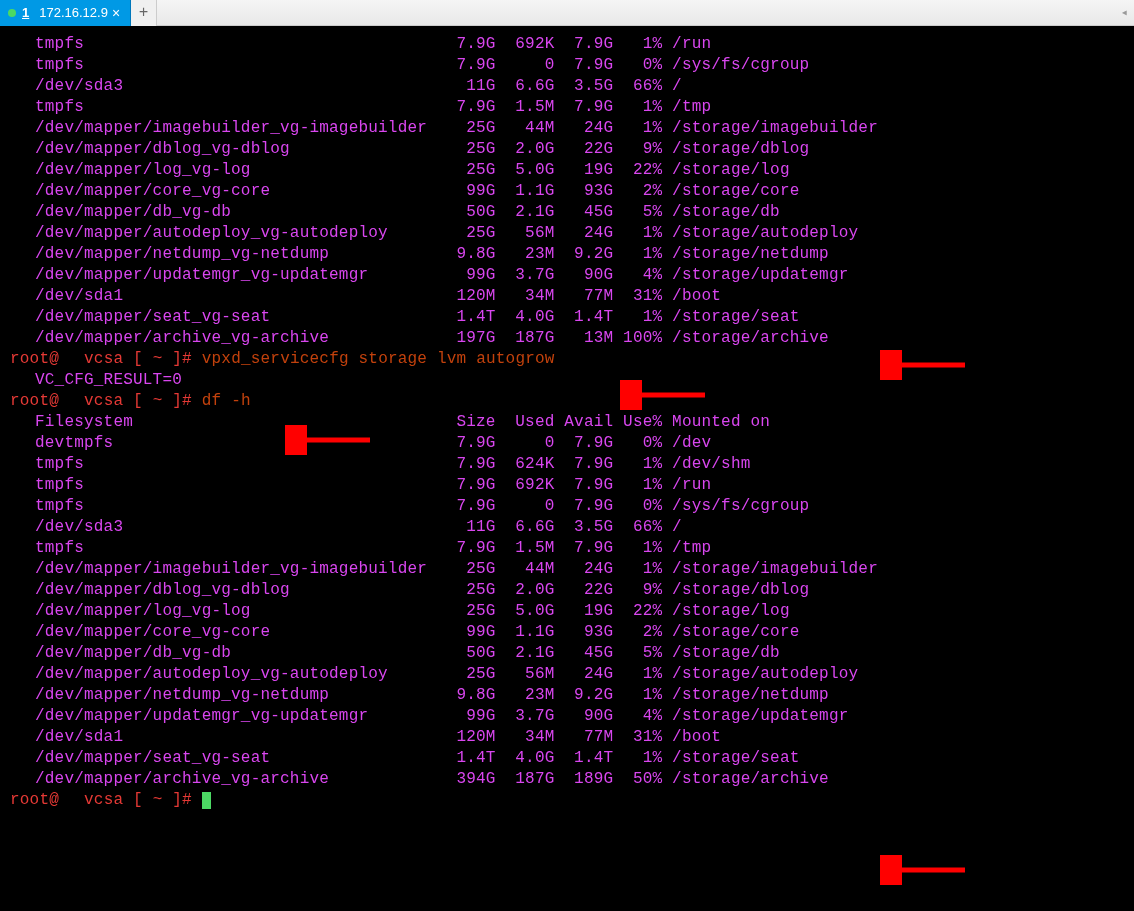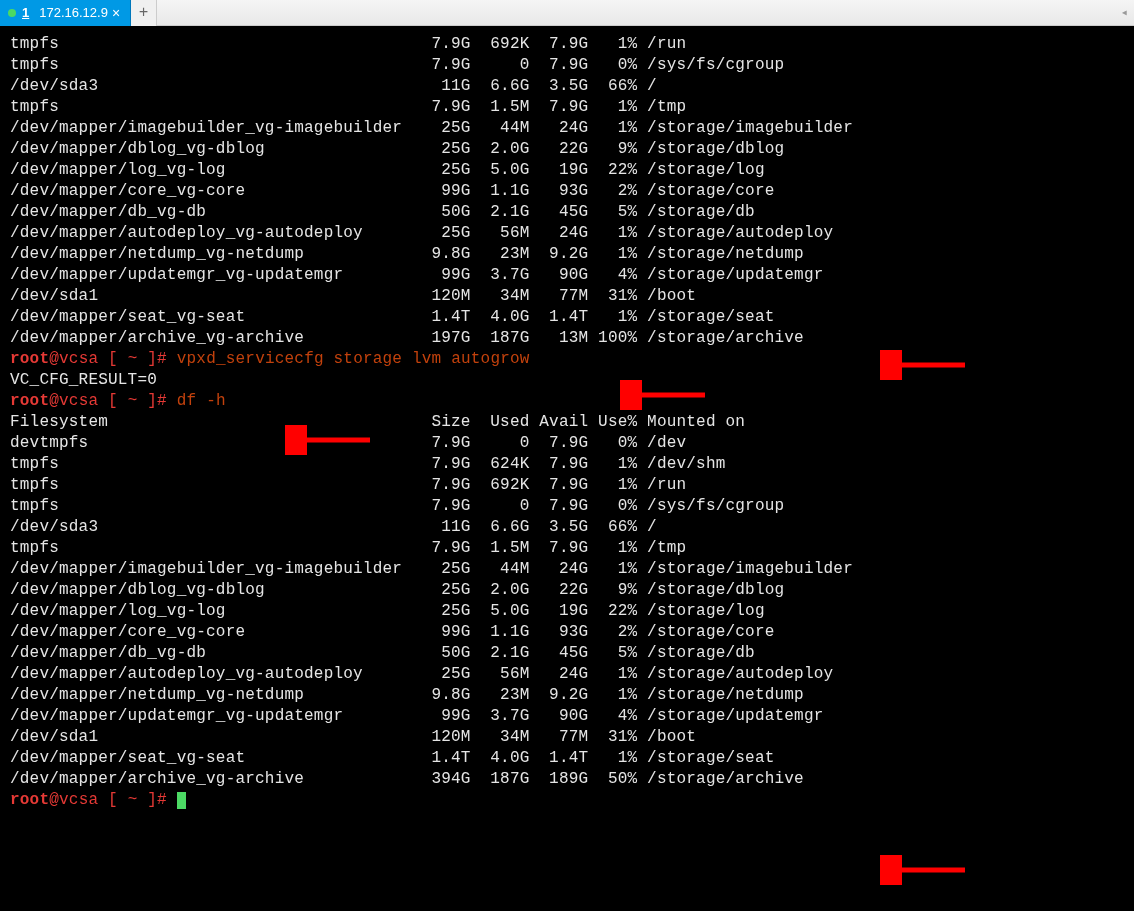--- a/index.html
+++ b/index.html
@@ -84,34 +84,35 @@
       font-size: 16px;
       line-height: 21px;
       letter-spacing: 0.2px;
       background: #000;
       white-space: pre;
       font-family: Consolas, 'Courier New', monospace;
       position: relative;
     }
     
     .filesystem-line {
-      color: #e5e5e5;
+      color: #d946ef;
+      margin-left: 25px;
     }
     
     .prompt-user {
       color: #e53935;
-      font-weight: bold;
     }
     
     .prompt-at {
       color: #e53935;
     }
     
     .prompt-host {
       color: #e53935;
+      margin-left: 25px;
     }
     
     .prompt-bracket {
       color: #e53935;
     }
     
     .prompt-tilde {
       color: #e53935;
     }
     

